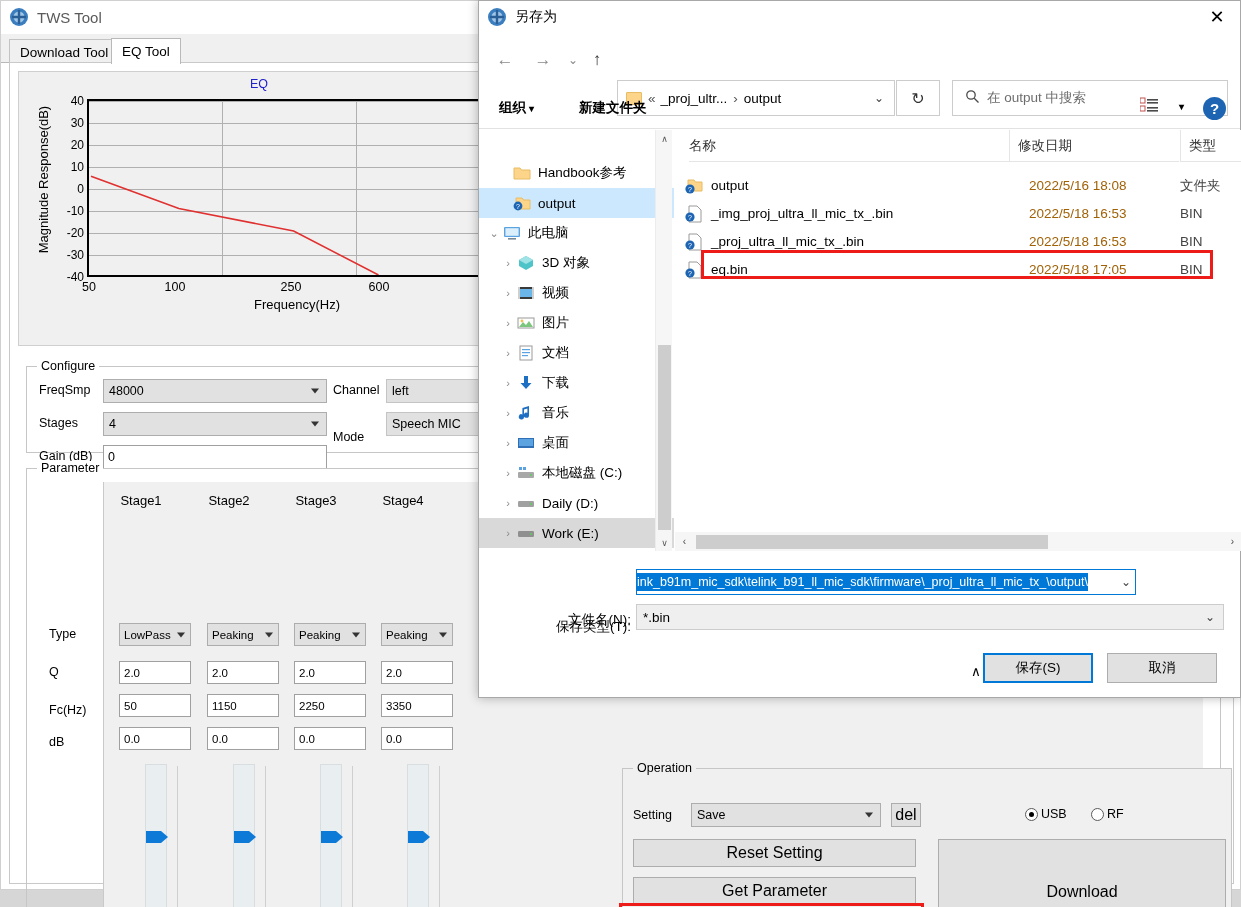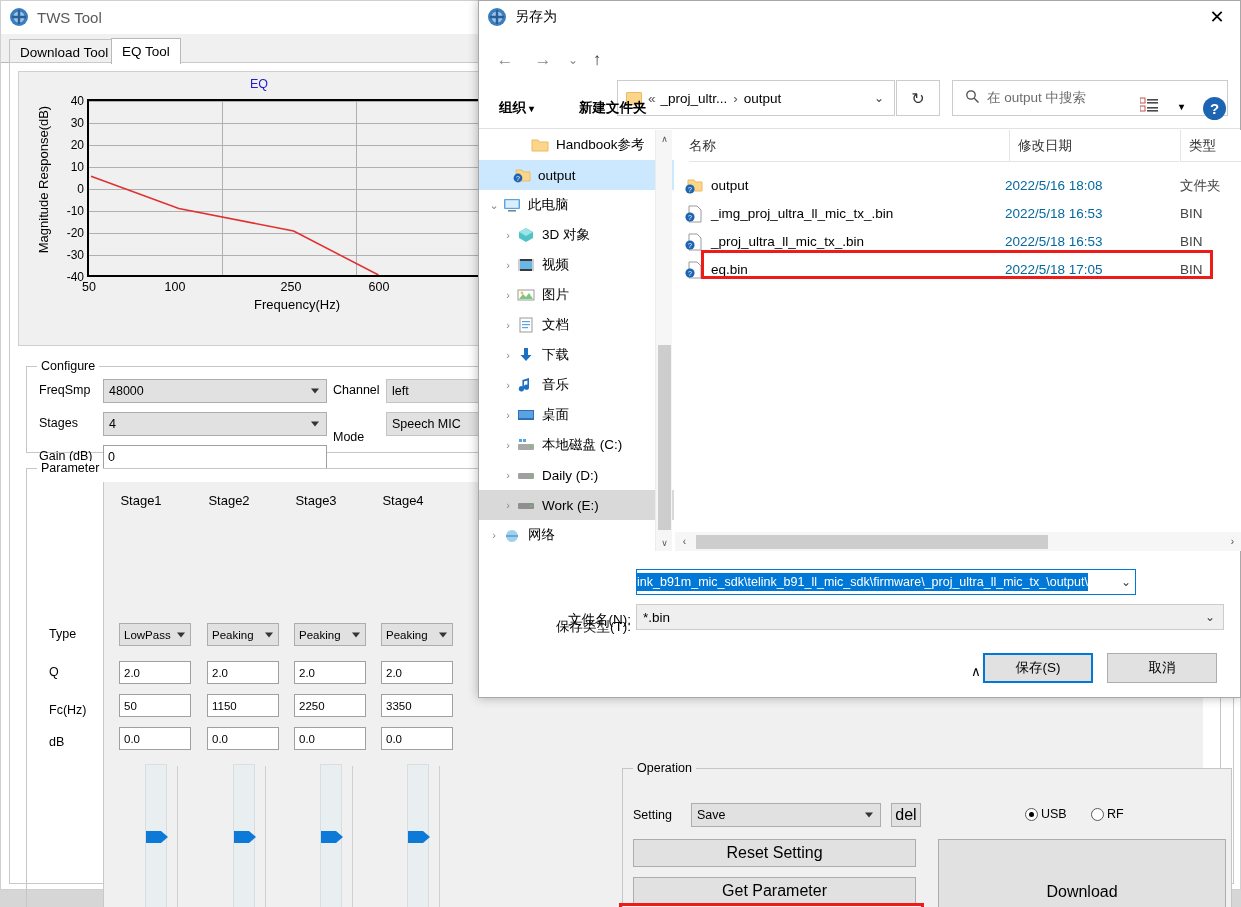--- a/index.html
+++ b/index.html
@@ -245,21 +245,21 @@
   }
   .col-hdr {
     position:absolute; top:0; height:32px; font-size:13.5px; color:#333;
     display:flex; align-items:center; border-bottom:1px solid #e5e5e5;
   }
   .file-row {
     position:absolute; left:0; width:100%; height:27px;
     display:flex; align-items:center; font-size:13.5px; color:#000;
   }
   .file-ic { width:18px; height:18px; margin:0 8px 0 10px; position:relative; flex:none; }
-  .fcell-date { position:absolute; left:330px; color:#0369a1; }
+  .fcell-date { position:absolute; left:354px; color:#a16207; }
   .fcell-type { position:absolute; left:505px; color:#444; }
   .hscroll {
     position:absolute; left:196px; top:531px; width:567px; height:19px;
     background:#f6f6f6; display:flex; align-items:center;
   }
   .hs-arrow { width:19px; text-align:center; font-size:10px; color:#4a4a4a; }
   .hs-thumb { height:14px; background:#cdcdcd; }
 
   .fname-lbl { position:absolute; font-size:13.5px; color:#000; text-align:right;margin-top:36px; }
   .dlg-input {
@@ -605,21 +605,21 @@
           <rect x="7" y="13" width="11" height="1.6" fill="#4a4a4a"></rect>
         </svg>
       </span>
       <span class="tb-item" style="right:56px; top:12px; font-size:10px;">▾</span>
       <span class="help-circle">
         <span>?</span>
       </span>
     </div>
 
     <div class="nav-pane">
-      <div class="tree-item" style="padding-left:52px;">
+      <div class="tree-item" style="padding-left:34px;margin-top:28px;">
         <span class="tree-ic">
           <svg width="18" height="16" viewBox="0 0 18 16">
               <path d="M1 3 h6 l1.5 2 H17 v9 H1 z" fill="#fcd58a" stroke="#e8bc63"></path>
             </svg>
         </span>
         <span>Handbook参考</span>
       </div>
       <div class="tree-item sel" style="padding-left:34px;">
         <span class="tree-ic">
           <svg width="18" height="16" viewBox="0 0 18 16">

